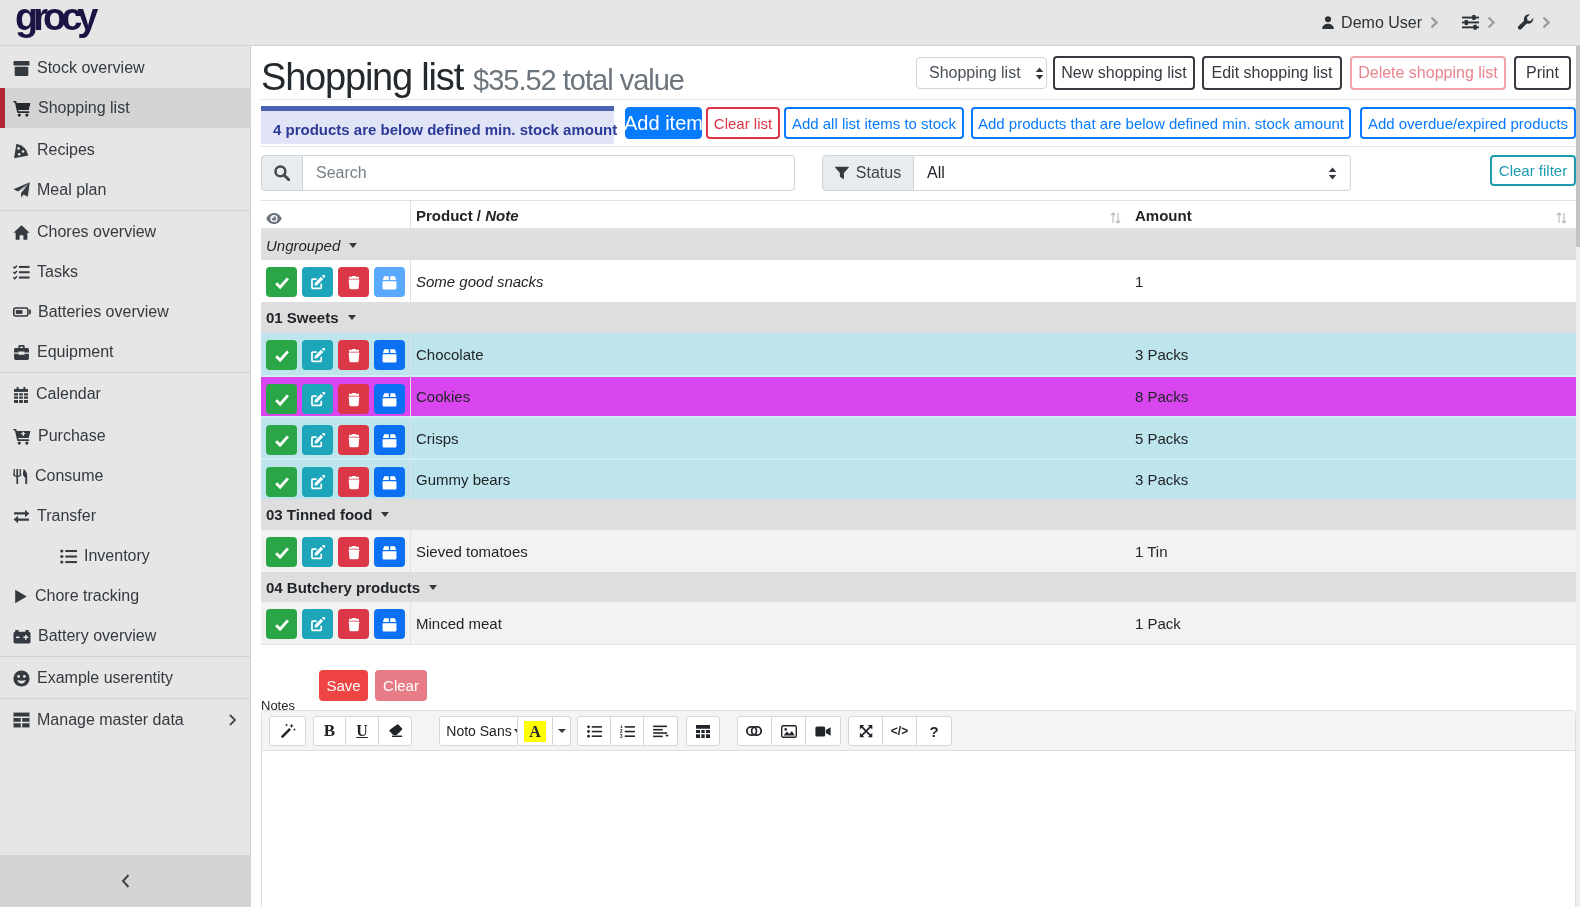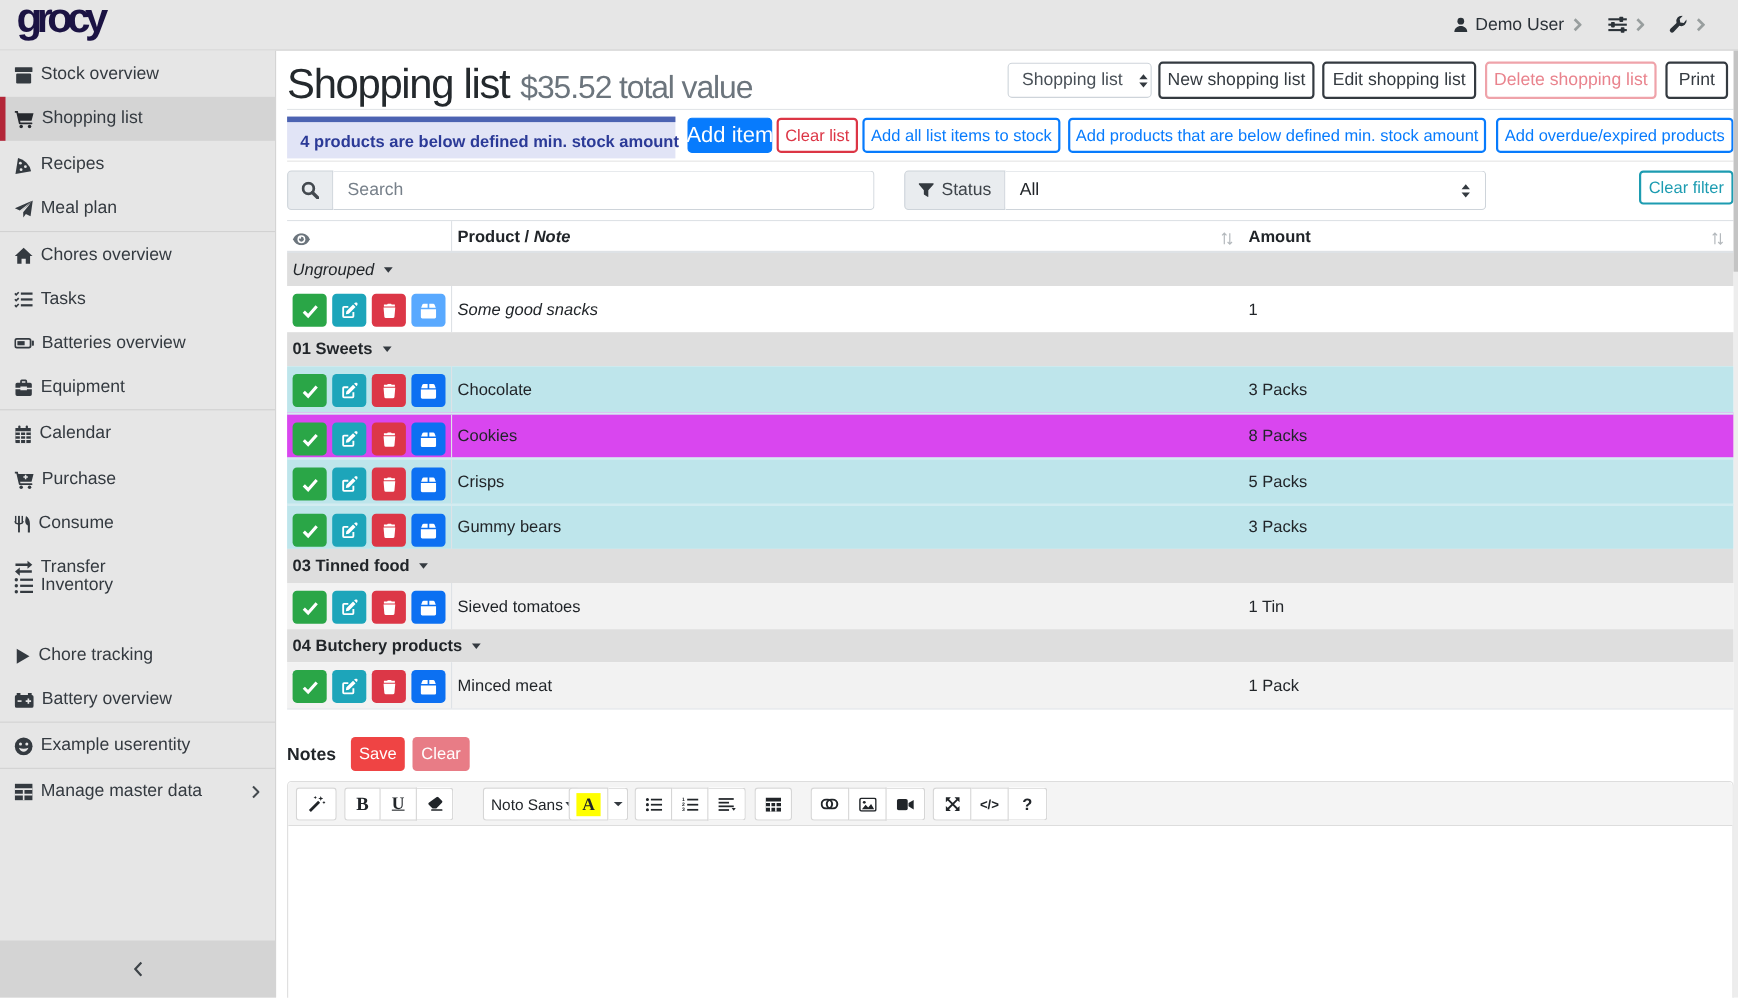--- a/index.html
+++ b/index.html
@@ -51,21 +51,21 @@
 .ab { width:31px; height:30px; border-radius:4px; margin-right:5px; display:flex; align-items:center; justify-content:center; }
 .ab.g { background:#2aa647; }
 .ab.t { background:#1da5ba; }
 .ab.r { background:#dc3747; }
 .ab.b { background:#0c70f2; }
 .ab.bd { background:#59a9ff; }
 .pname { position:absolute; left:155px; top:0; height:100%; display:flex; align-items:center; font-size:15px; }
 .amt { position:absolute; left:874px; top:0; height:100%; display:flex; align-items:center; font-size:15px; }
 .vline { position:absolute; left:149px; top:0; height:100%; border-left:1px solid #dee2e6; }
 
-#notesh { position:absolute; left:261px; top:678px; font-size:16px; font-weight:bold; }
+#notesh { position:absolute; left:261px; top:698px; font-size:13px; font-weight:normal; }
 
 #note { position:absolute; left:261px; top:710px; width:1315px; height:270px; border:1px solid #ddd; border-radius:4px 4px 0 0; background:#fff; }
 #ntoolbar { position:absolute; left:0; top:0; width:100%; height:40px; background:#f4f4f4; border-bottom:1px solid #ddd; border-radius:4px 4px 0 0; }
 .tg { position:absolute; top:5px; height:30px; display:flex; background:#fff; border-radius:3px; }
 .tb { height:30px; border:1px solid #d6d6d6; display:flex; align-items:center; justify-content:center; color:#212529; }
 .tb + .tb { border-left:none; }
 .tb:first-child { border-radius:3px 0 0 3px; }
 .tb:last-child { border-radius:0 3px 3px 0; }
 .tb:only-child { border-radius:3px; }
 
@@ -198,21 +198,21 @@
         <path d="M10.6 0.5c2.8 1.6 3.6 4.6 3.6 6.8v8.2h-1.9V9.3c-1.5-.8-2.4-2.2-2.4-4.2z"></path>
       </svg>
       <span class="lb">Consume</span>
     </div>
 <div class="mi" style="top:496px;">
       <svg width="17" height="17" viewBox="0 0 16 16" fill="#343a40">
         <path d="M11.3 1.6 15.4 5.1 11.3 8.6V6.2H1V4h10.3zM4.7 7.4.6 10.9l4.1 3.5V12H15V9.8H4.7z"></path>
       </svg>
       <span class="lb">Transfer</span>
     </div>
-<div class="mi" style="top:512px;">
+<div class="mi" style="top:536px;padding-left:47px;">
       <svg width="17" height="17" viewBox="0 0 16 16" fill="#343a40">
         <circle cx="1.7" cy="2.8" r="1.5"></circle>
         <rect x="5" y="1.9" width="11" height="1.9"></rect>
         <circle cx="1.7" cy="8" r="1.5"></circle>
         <rect x="5" y="7.1" width="11" height="1.9"></rect>
         <circle cx="1.7" cy="13.2" r="1.5"></circle>
         <rect x="5" y="12.3" width="11" height="1.9"></rect>
       </svg>
       <span class="lb">Inventory</span>
     </div>

